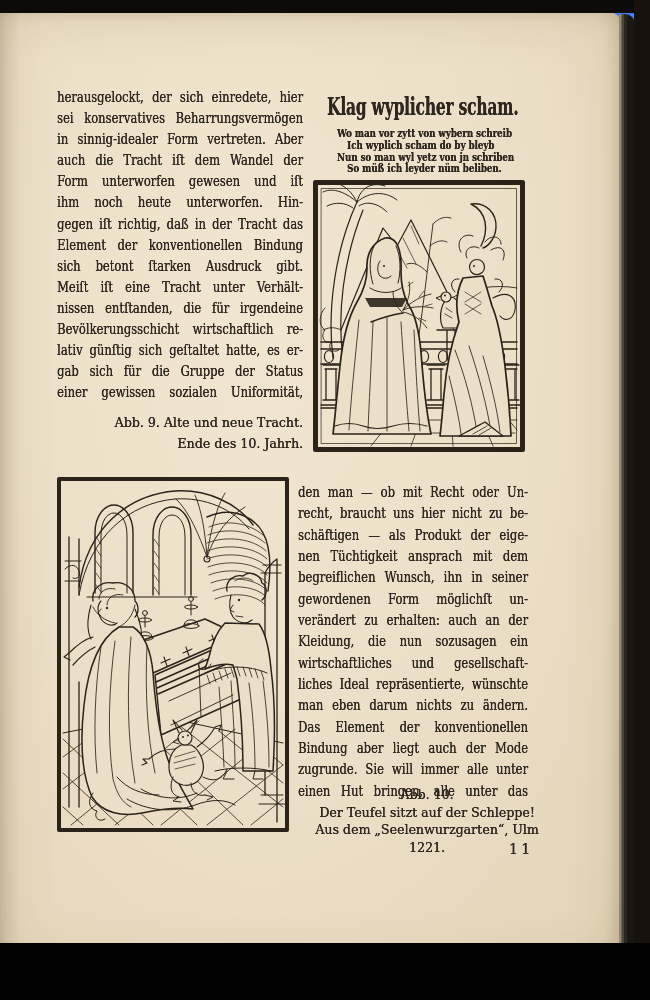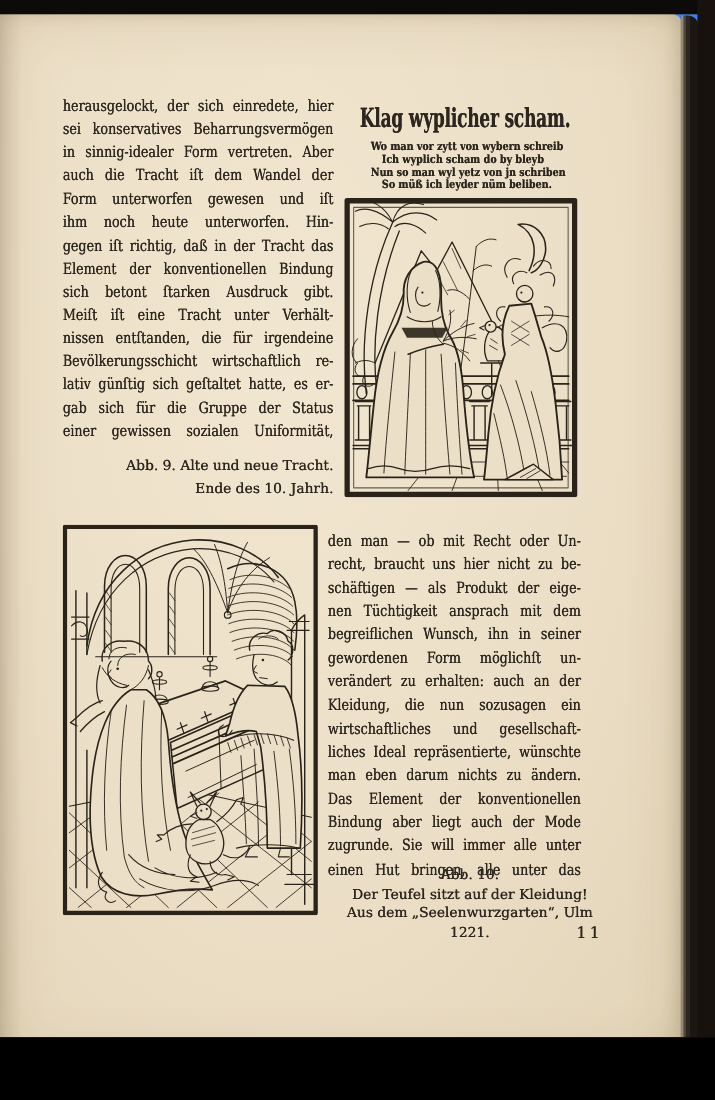--- a/index.html
+++ b/index.html
@@ -33,21 +33,21 @@
   .right-col .jl{width:282px;--sx:.8156;height:21.35px;line-height:21.35px;}
 
   .heading{left:327px;top:92px;font-size:24px;font-weight:bold;white-space:nowrap;
            transform:scaleX(.64);transform-origin:0 0;letter-spacing:-.2px;}
   .verse{left:337px;top:128px;font-size:10.3px;font-weight:bold;line-height:11.8px;
          white-space:nowrap;transform:scaleX(.84);transform-origin:0 0;}
   .verse .v-indent{padding-left:12px;}
 
   .cap9{left:57px;top:413px;width:246px;text-align:right;font-size:12.6px;line-height:20.5px;}
   .cap10{left:302px;top:786px;width:250px;text-align:center;font-size:12.6px;line-height:17.6px;}
-  .pagenum{left:518px;top:841px;width:36px;text-align:center;font-size:14.5px;letter-spacing:3px;}
+  .pagenum{left:503px;top:841px;width:36px;text-align:center;font-size:14.5px;letter-spacing:3px;}
 
   .wc{position:absolute;}
   .wc svg{display:block;}
 </style>
 </head>
 <body>
 
 <div class="scan">
   <div class="paper"></div>
   <div class="gutter-shade"></div>
@@ -263,18 +263,18 @@
         <path d="M118 272 C108 272 98 276 92 282 M92 282 l-6 0 4 4 -5 2" stroke-width="1.1"></path>
         <path d="M140 270 C148 264 154 258 158 250 M158 250 l6 -2 -2 6" stroke-width="1.1"></path>
         <path d="M116 300 C112 310 114 318 122 320 M134 306 C134 314 140 320 148 318 M122 320 l-6 4 8 1 M148 318 l8 2 -6 3" stroke-width="1"></path>
         <path d="M146 300 C158 306 166 302 170 292" stroke-width="1"></path>
       </g>
     </svg>
   </div>
 
   <div class="abs ink cap10">
     <div>Abb. 10.</div>
-    <div>Der Teufel sitzt auf der Kleidung!</div>
+    <div>Der Teufel sitzt auf der Schleppe!</div>
     <div>Aus dem „Seelenwurzgarten“, Ulm 1221.</div>
   </div>
 
   <div class="abs ink pagenum">11</div>
 </div>
 
 </body></html>

